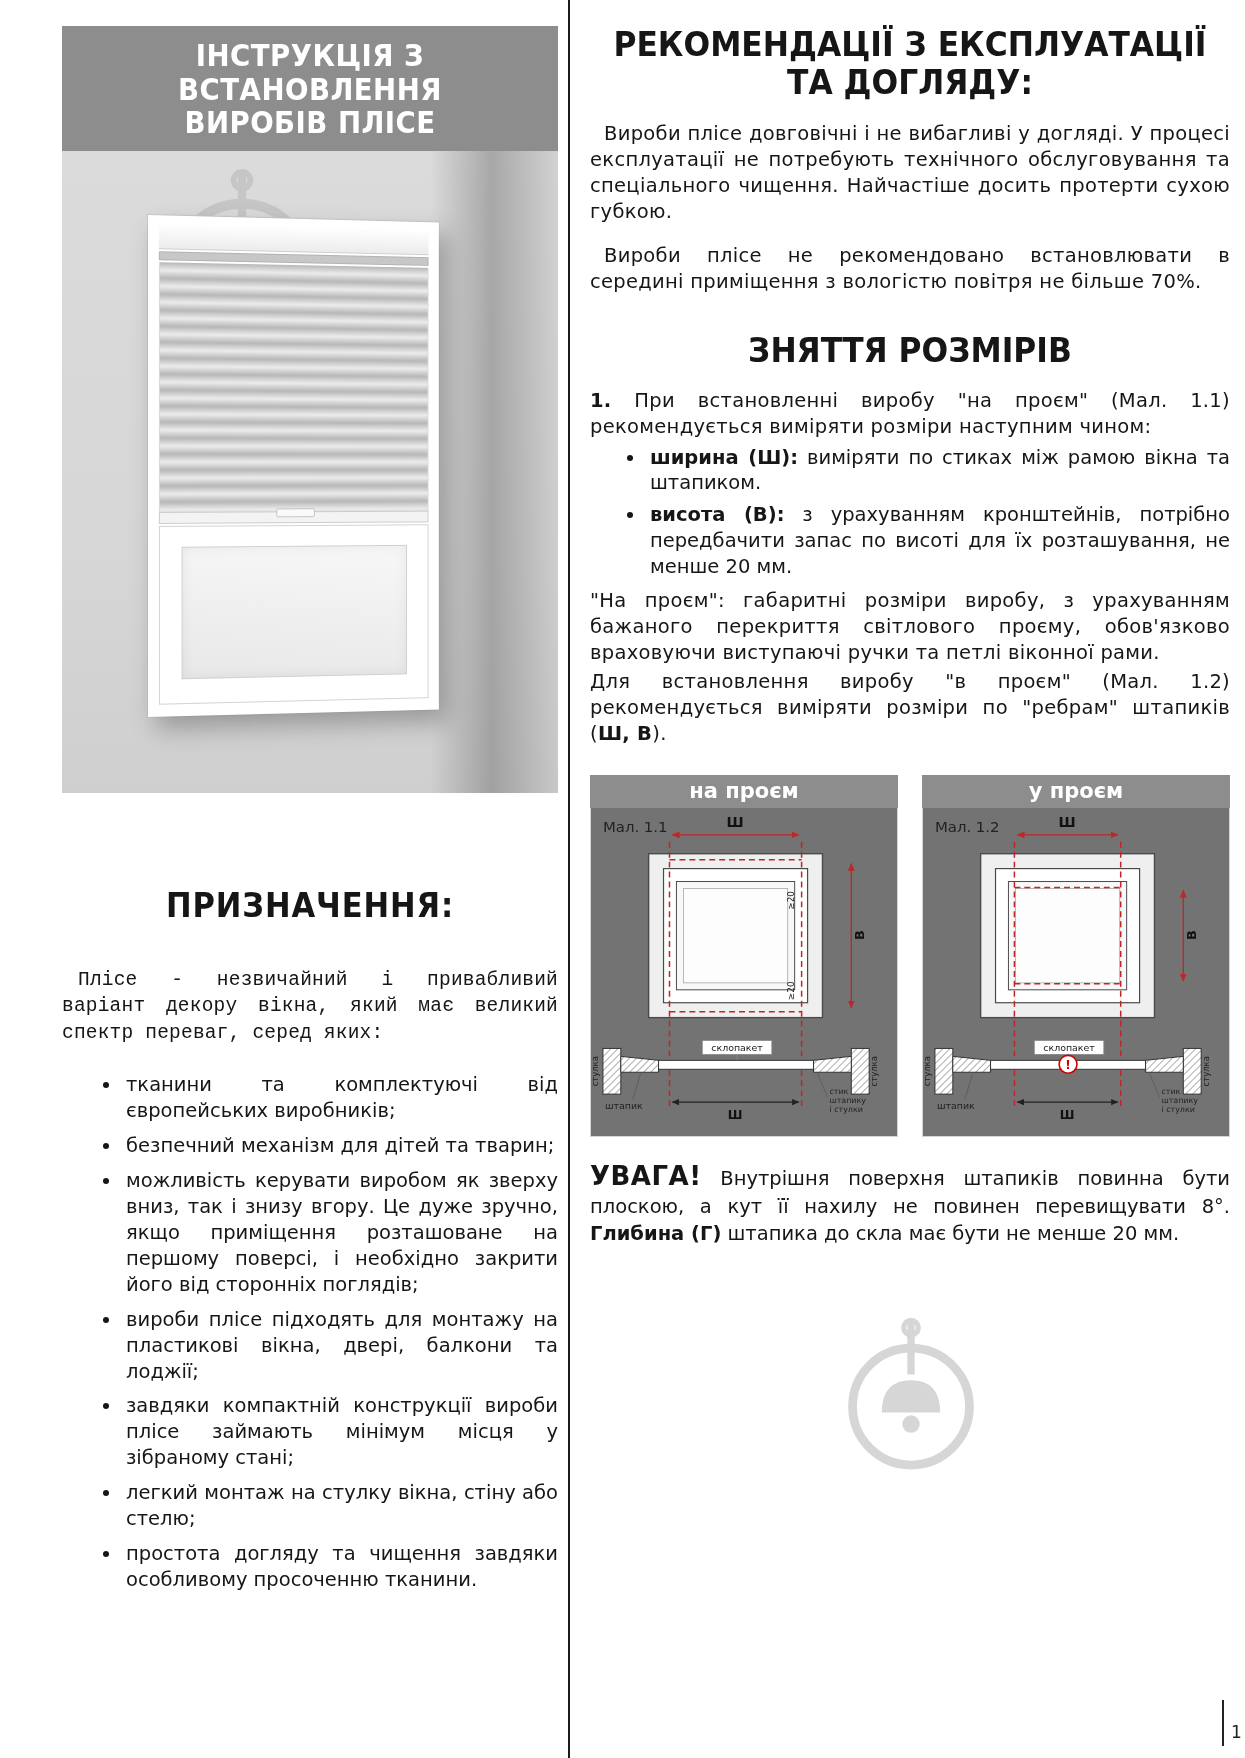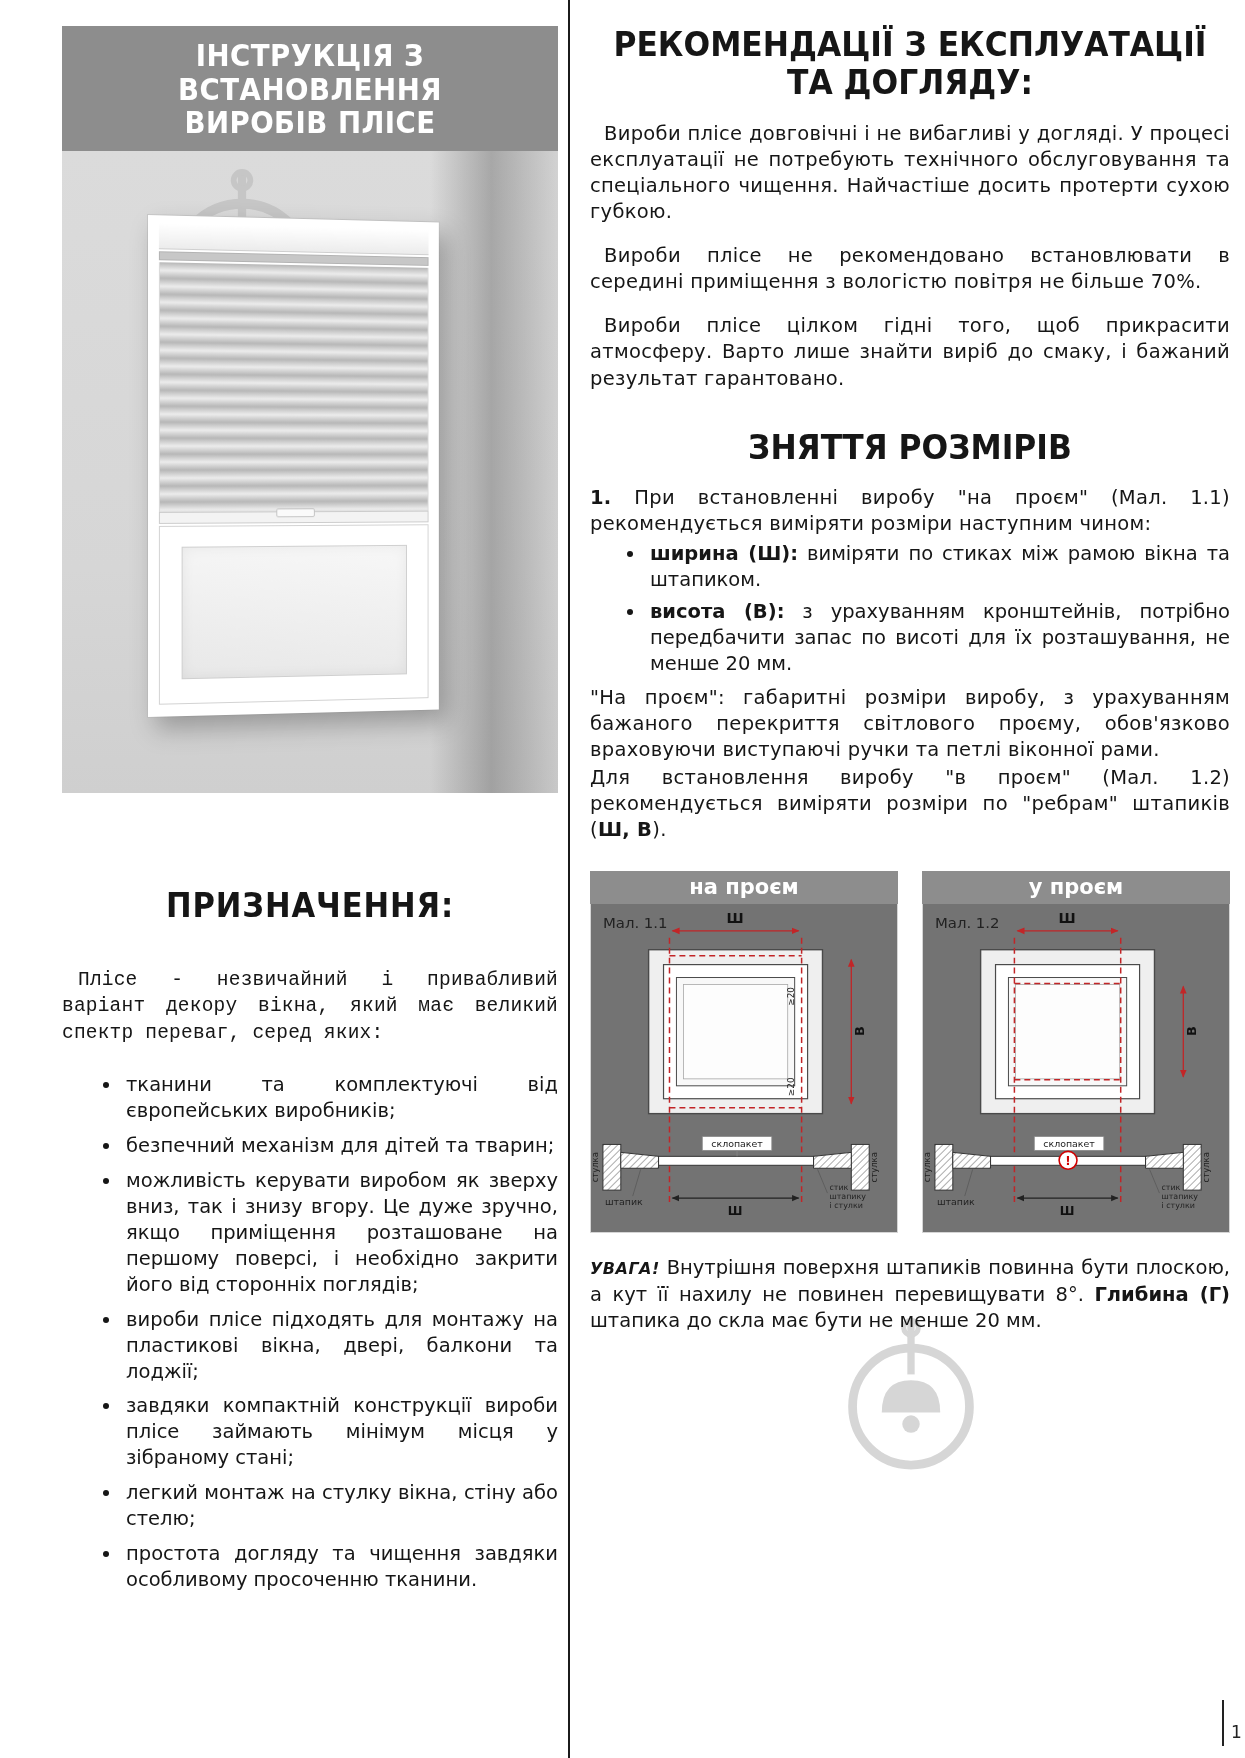--- a/index.html
+++ b/index.html
@@ -53,21 +53,21 @@
   .mlist li { font-size:19.5px; line-height:1.33; text-align:justify; margin-bottom:6px; padding-left:4px; }
   .b { font-weight:bold; }
 
   .diagrams { margin-top:28px; display:flex; justify-content:flex-end; gap:24px; position:relative; z-index:1; }
   .dpanel { width:308px; }
   .dheader { background:#8d8d8d; color:#ffffff; font-weight:bold; font-size:21px; text-align:center; padding:4px 0 5px; }
   .dbody { border:1px solid #d5d5d5; border-top:none; background:#737373; }
   svg.diagram { display:block; width:100%; height:auto; }
 
   .attention { margin-top:22px; font-size:19.5px; line-height:1.36; text-align:justify; position:relative; z-index:1; }
-  .attn-label { font-weight:bold; font-size:16px; letter-spacing:.5px;font-style:italic; }
+  .attn-label { font-weight:bold; font-size:26px; letter-spacing:.5px; }
 
   .page-num-bar { position:absolute; left:1222px; top:1700px; width:2px; height:46px; background:#222222; }
   .page-num { position:absolute; left:1231px; top:1722px; font-size:17px; color:#222222; }
 </style>
 </head>
 <body>
 
 <div class="page">
 
   <svg class="wm wm-bottom" viewBox="0 0 100 115">
@@ -125,21 +125,20 @@
 
   <div class="col-right">
 
     <h1 class="care-title">
       <span style="display:block">РЕКОМЕНДАЦІЇ З ЕКСПЛУАТАЦІЇ</span>
       <span style="display:block">ТА ДОГЛЯДУ:</span>
     </h1>
 
     <p class="rp indent">Вироби плісе довговічні і не вибагливі у догляді. У процесі експлуатації не потребують технічного обслуговування та спеціального чищення. Найчастіше досить протерти сухою губкою.</p>
     <p class="rp indent">Вироби плісе не рекомендовано встановлювати в середині приміщення з вологістю повітря не більше 70%.</p>
-    <p class="rp indent">Вироби плісе цілком гідні того, щоб прикрасити атмосферу. Варто лише знайти виріб до смаку, і бажаний результат гарантовано.</p>
 
     <h2 class="measure-title">ЗНЯТТЯ РОЗМІРІВ</h2>
 
     <p class="rp"><span class="b">1.</span><span> При встановленні виробу "на проєм" (Мал. 1.1) рекомендується виміряти розміри наступним чином:</span></p>
 
     <ul class="mlist">
       <li><span class="b">ширина (Ш):</span><span> виміряти по стиках між рамою вікна та штапиком.</span></li>
       <li><span class="b">висота (В):</span><span> з урахуванням кронштейнів, потрібно передбачити запас по висоті для їх розташування, не менше 20 мм.</span></li>
     </ul>
 

